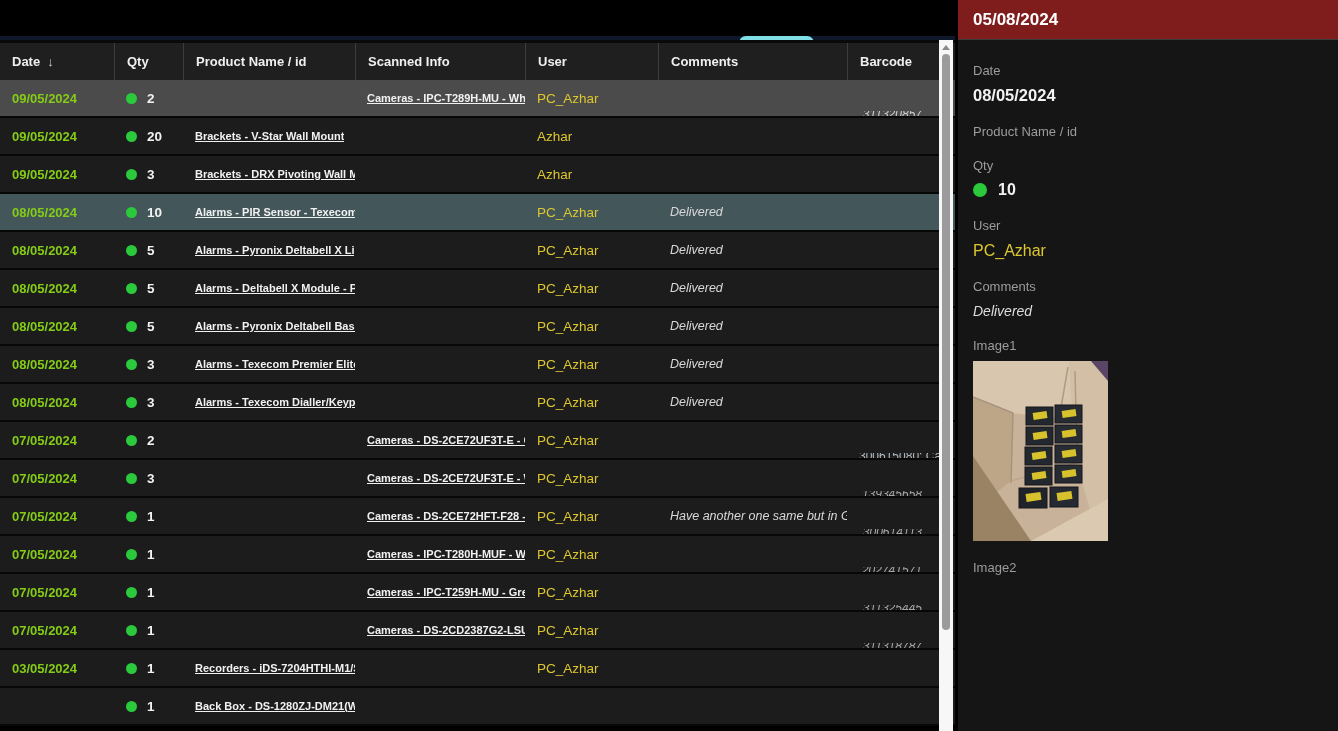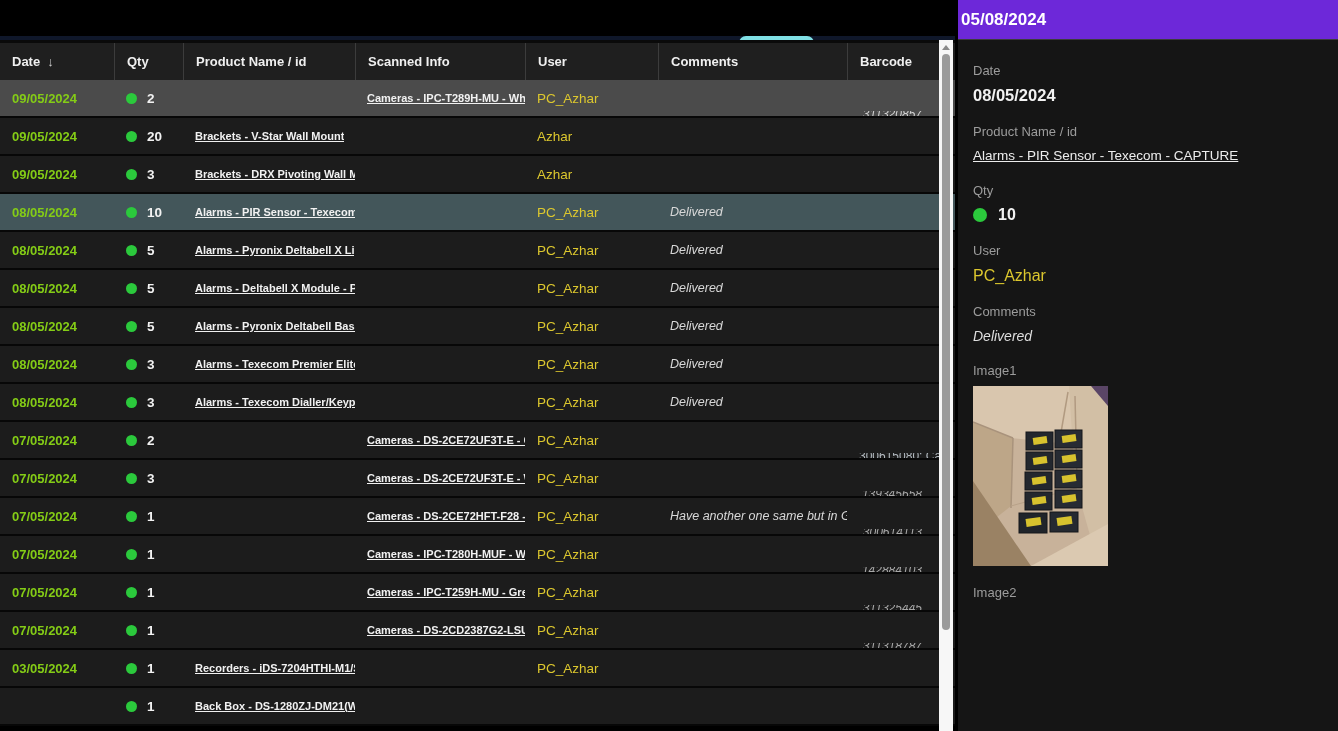--- a/index.html
+++ b/index.html
@@ -55,22 +55,22 @@
   .scrollbar { position:absolute; left:939px; top:40px; width:14px; height:691px; background:#f7f7f7; }
   .sb-arrow { position:absolute; left:3px; top:5px; width:0; height:0;
               border-left:4px solid transparent; border-right:4px solid transparent;
               border-bottom:5px solid #8a8a8a; }
   .sb-thumb { position:absolute; left:3px; top:14px; width:8px; height:576px;
               background:#9b9b9b; border-radius:4px; }
 
   
   .panel { position:absolute; left:955px; top:0; width:383px; height:731px; background:#151515;
            border-left:3px solid #000; }
-  .panel-header { height:40px; background:#6d28d9; border-bottom:1px solid #3c3c3c;
-                  display:flex; align-items:center; padding-left:3px; }
+  .panel-header { height:40px; background:#7f1d1d; border-bottom:1px solid #3c3c3c;
+                  display:flex; align-items:center; padding-left:15px; }
   .panel-header span { color:#fff; font-size:17px; font-weight:700; }
   .panel-body { padding:4px 16px 0 15px; }
   .flabel { color:#9c9c9c; font-size:13px; margin-top:19px; }
   .fvalue-date { color:#f2f2f2; font-size:16.5px; font-weight:700; margin-top:8px; }
   .fvalue-link { color:#ececec; font-size:13.5px; text-decoration:underline; margin-top:9px;
                  display:inline-block; cursor:pointer; }
   .fvalue-qty { display:flex; align-items:center; gap:11px; margin-top:8px;
                 color:#f2f2f2; font-size:16px; font-weight:700; }
   .fvalue-qty .dot { width:14px; height:14px; }
   .fvalue-user { color:#dcc72e; font-size:16px; margin-top:9px; }
@@ -326,21 +326,21 @@
           <div class="td qty">
             <span class="dot"></span>
             <span>1</span>
           </div>
           <div class="td prod"></div>
           <div class="td scan">
             <a class="lnk">Cameras - IPC-T280H-MUF - Whi...</a>
           </div>
           <div class="td user">PC_Azhar</div>
           <div class="td comm"></div>
-          <div class="td bar">142884103</div>
+          <div class="td bar">202741571</div>
         </div>
         <div class="trow">
           <div class="td date">07/05/2024</div>
           <div class="td qty">
             <span class="dot"></span>
             <span>1</span>
           </div>
           <div class="td prod"></div>
           <div class="td scan">
             <a class="lnk">Cameras - IPC-T259H-MU - Grey</a>
@@ -401,21 +401,20 @@
   <aside class="panel">
     <div class="panel-header">
       <span>05/08/2024</span>
     </div>
     <div class="panel-body">
 
       <div class="flabel">Date</div>
       <div class="fvalue-date">08/05/2024</div>
 
       <div class="flabel">Product Name / id</div>
-      <a class="fvalue-link">Alarms - PIR Sensor - Texecom - CAPTURE</a>
 
       <div class="flabel">Qty</div>
       <div class="fvalue-qty">
         <span class="dot"></span>
         <span>10</span>
       </div>
 
       <div class="flabel">User</div>
       <div class="fvalue-user">PC_Azhar</div>
 

